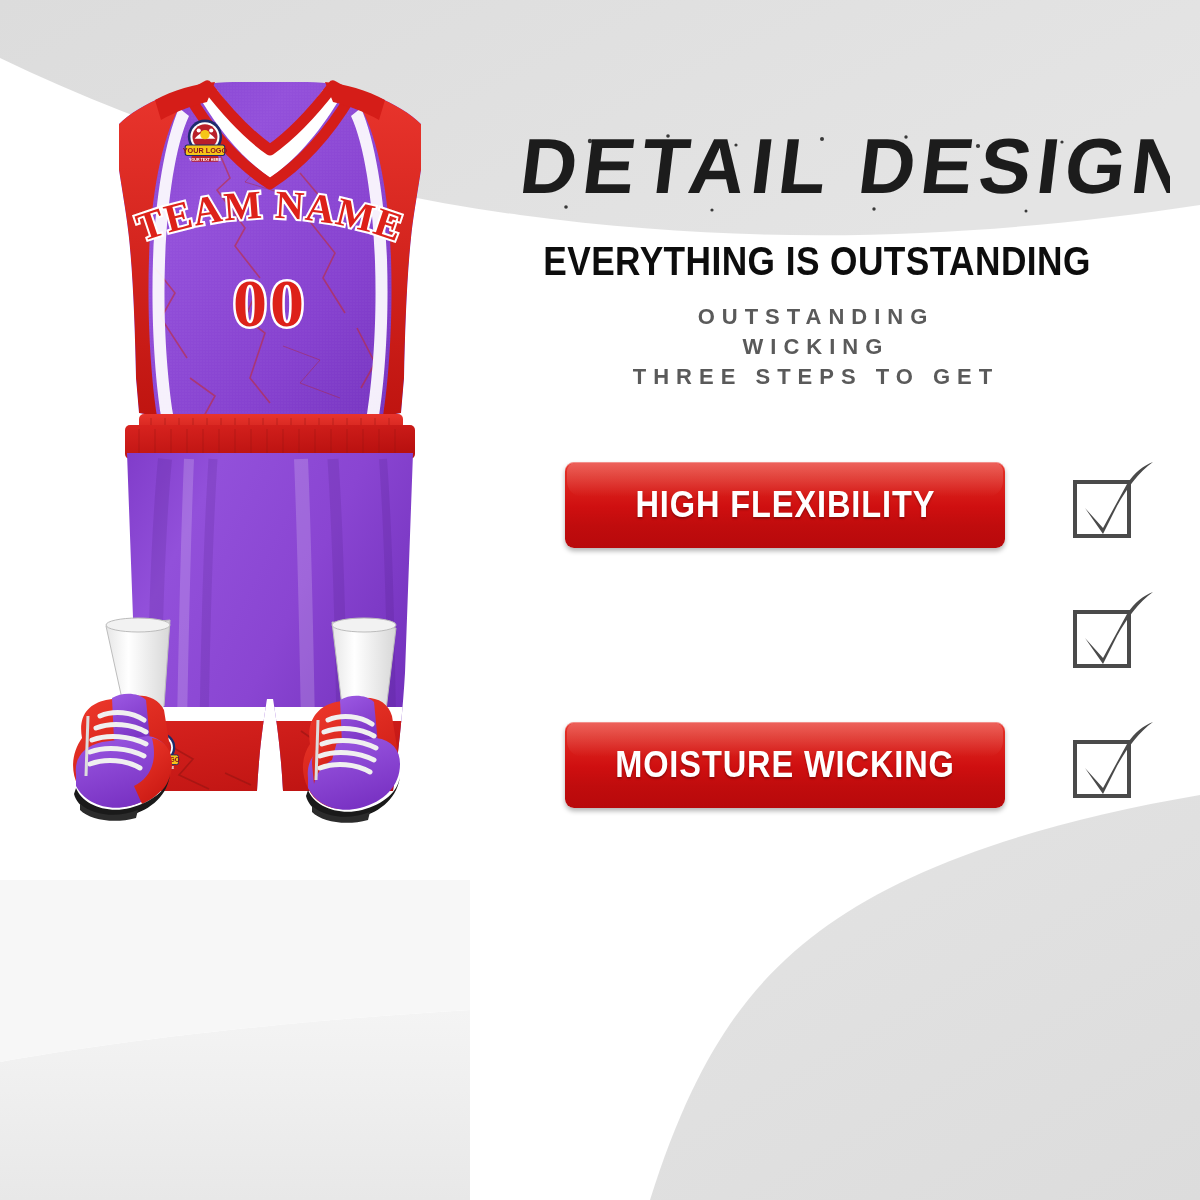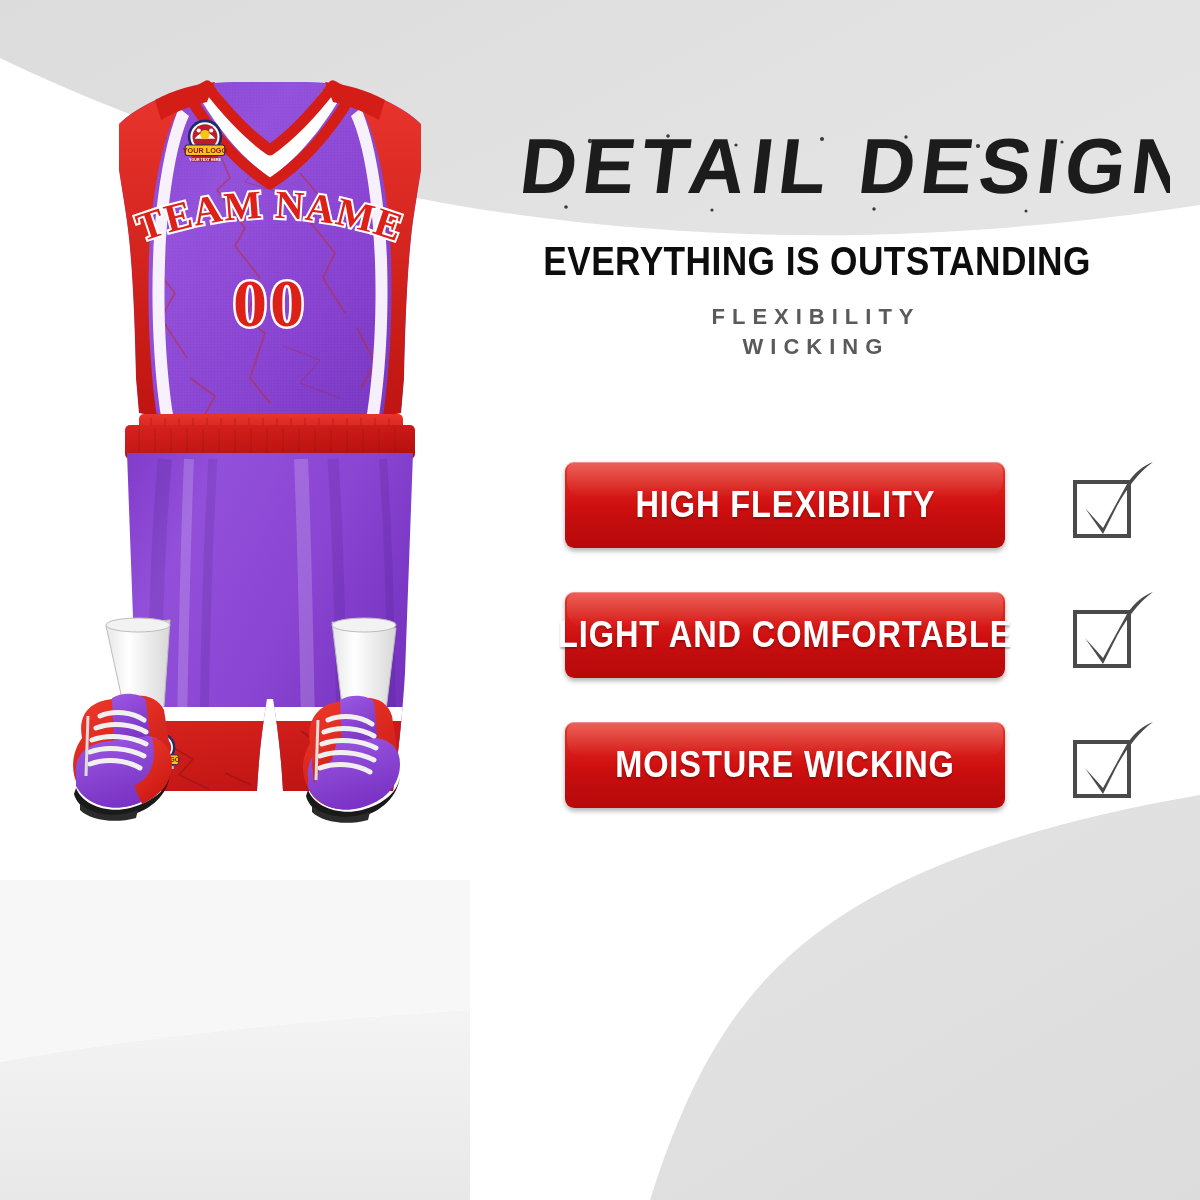--- a/index.html
+++ b/index.html
@@ -428,40 +428,38 @@
         <circle cx="96" cy="92" r="1.8"></circle>
           <circle cx="242" cy="95" r="1.6"></circle>
         <circle cx="404" cy="94" r="1.7"></circle>
           <circle cx="556" cy="96" r="1.5"></circle>
       </g>
     </svg>
 
     <div class="subtitle">EVERYTHING IS OUTSTANDING</div>
 
     <div class="taglines">
-      <div>FLEXIBILITY</div>
+      <div>OUTSTANDING</div>
       <div>WICKING</div>
+      <div>THREE STEPS TO GET</div>
     </div>
 
     <div class="features">
 
       <div class="feature-row">
         <div class="banner">
           <span class="banner-label">HIGH FLEXIBILITY</span>
         </div>
         <svg class="check" viewBox="0 0 92 86">
           <rect x="10" y="22" width="54" height="54" fill="#ffffff" stroke="#4a4a4a" stroke-width="4"></rect>
           <path d="M20,48 L38,68 L62,24 C70,12 78,6 88,2 C74,12 62,28 52,46 L38,74 Z" fill="#4a4a4a"></path>
         </svg>
       </div>
 
       <div class="feature-row">
-        <div class="banner">
-          <span class="banner-label">LIGHT AND COMFORTABLE</span>
-        </div>
         <svg class="check" viewBox="0 0 92 86">
           <rect x="10" y="22" width="54" height="54" fill="#ffffff" stroke="#4a4a4a" stroke-width="4"></rect>
           <path d="M20,48 L38,68 L62,24 C70,12 78,6 88,2 C74,12 62,28 52,46 L38,74 Z" fill="#4a4a4a"></path>
         </svg>
       </div>
 
       <div class="feature-row">
         <div class="banner">
           <span class="banner-label">MOISTURE WICKING</span>
         </div>

